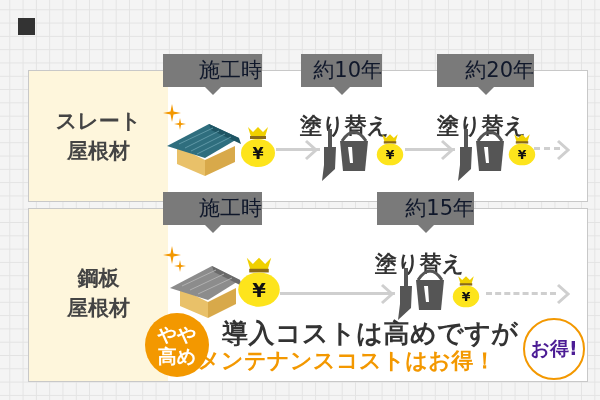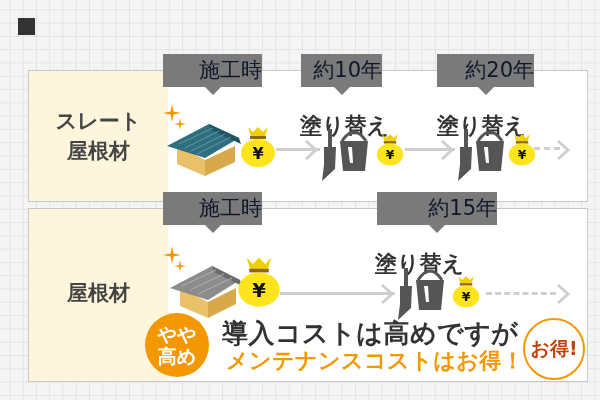--- a/index.html
+++ b/index.html
@@ -35,29 +35,29 @@
     content:"";position:absolute;left:50%;bottom:-8px;margin-left:-8px;
     border-left:8px solid transparent;border-right:8px solid transparent;border-top:8px solid #7a7a7a;
   }
   .repaint{
     position:absolute;font-size:22px;font-weight:bold;color:#333;white-space:nowrap;margin-top:16px;
   }
   .icon{position:absolute;}
   .line{position:absolute;height:3px;background:#cfcfcf;}
   .dline{position:absolute;height:0;border-top:3px dashed #cfcfcf;}
   .msg1{position:absolute;left:222px;top:316px;font-size:26px;font-weight:bold;color:#333;white-space:nowrap;letter-spacing:0.5px;}
-  .msg2{position:absolute;left:226px;top:346px;font-size:22px;font-weight:bold;color:#f39800;white-space:nowrap;letter-spacing:0.5px;}
+  .msg2{position:absolute;left:198px;top:346px;font-size:22px;font-weight:bold;color:#f39800;white-space:nowrap;letter-spacing:0.5px;}
   .badge-high{
     position:absolute;left:145px;top:313px;width:64px;height:64px;border-radius:50%;
     background:#f39800;color:#fff;font-size:19px;font-weight:bold;line-height:22px;
     display:flex;align-items:center;justify-content:center;text-align:center;
   }
   .badge-deal{
     position:absolute;left:523px;top:318px;width:62px;height:62px;border-radius:50%;
-    border:2px solid #f39800;background:#fff;color:#c2410c;box-sizing:border-box;
+    border:2px solid #f39800;background:#fff;color:#4c1d95;box-sizing:border-box;
     font-size:19px;font-weight:bold;display:flex;align-items:center;justify-content:center;
   }
 </style>
 </head>
 <body>
 
 <div class="title"><span class="sq"></span></div>
 
 <div class="panel" style="top:70px;height:132px;">
   <div class="side">
@@ -138,27 +138,28 @@
   <text x="18" y="34" font-size="16" font-weight="bold" text-anchor="middle" fill="#111" font-family="DejaVu Sans, sans-serif">¥</text>
 </svg>
 <div class="dline" style="left:534px;top:147px;width:26px;"></div>
 <svg class="icon" style="left:556px;top:139px;" width="14" height="22" viewBox="0 0 14 22">
     <polyline points="2,2 12,11 2,20" fill="none" stroke="#cfcfcf" stroke-width="3"></polyline>
   </svg>
 
 <div class="panel" style="top:208px;height:174px;">
   <div class="side" style="padding-bottom:4px;">
     <div>
+        <div>鋼板</div>
         <div>屋根材</div>
       </div>
   </div>
 </div>
 
 <div class="tag" style="left:163px;top:192px;width:99px;">施工時</div>
-<div class="tag" style="left:377px;top:192px;width:120px;">約15年</div>
+<div class="tag" style="left:377px;top:192px;width:97px;">約15年</div>
 <div class="repaint" style="left:375px;top:233px;">塗り替え</div>
 
 <svg class="icon" style="left:163px;top:246px;" width="24" height="30" viewBox="0 0 24 30">
   <path d="M9 0 L10.5 7.5 L18 9 L10.5 10.5 L9 18 L7.5 10.5 L0 9 L7.5 7.5Z" fill="#f39800"></path>
   <path d="M17 14 L18 19 L23 20 L18 21 L17 26 L16 21 L11 20 L16 19Z" fill="#f39800"></path>
 </svg>
 <svg class="icon" style="left:168px;top:262px;" width="76" height="56" viewBox="0 0 76 56">
   <polygon points="12,26 40,40 40,56 12,44" fill="#e9c169"></polygon>
   <polygon points="40,40 68,26 68,42 40,56" fill="#d8a94a"></polygon>
   <polygon points="2,26 44,4 72,18 40,38" fill="#8c8c8c"></polygon>

